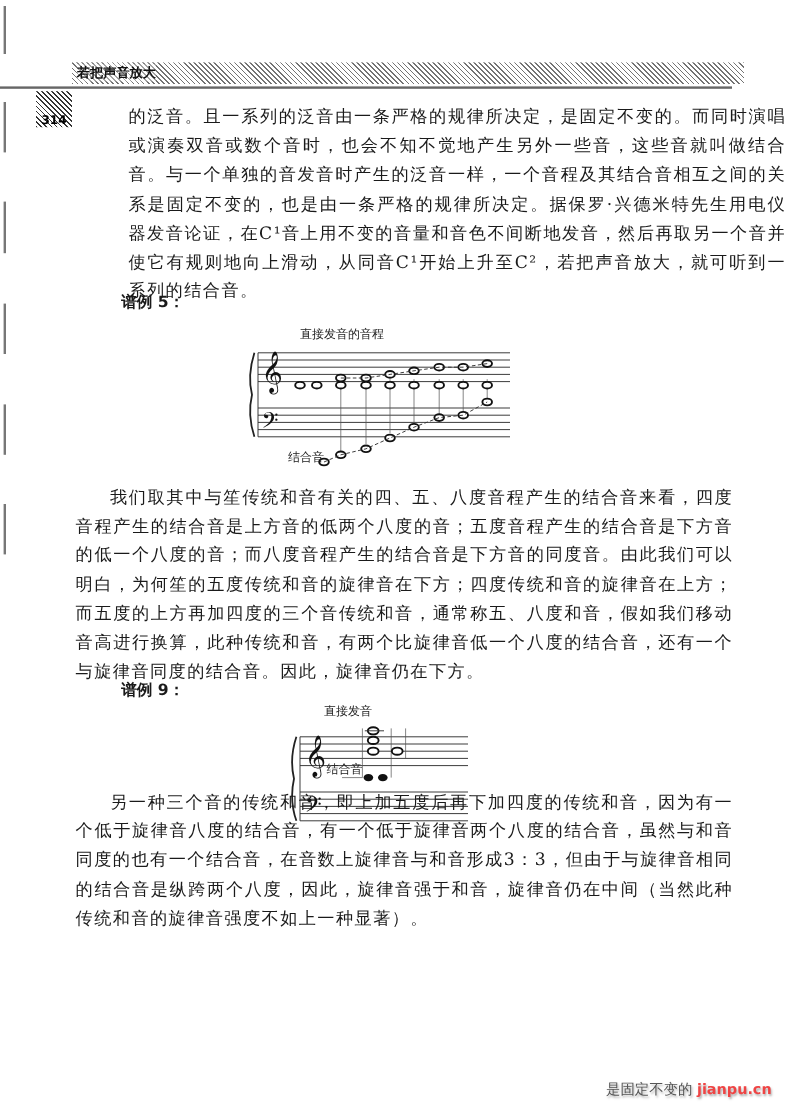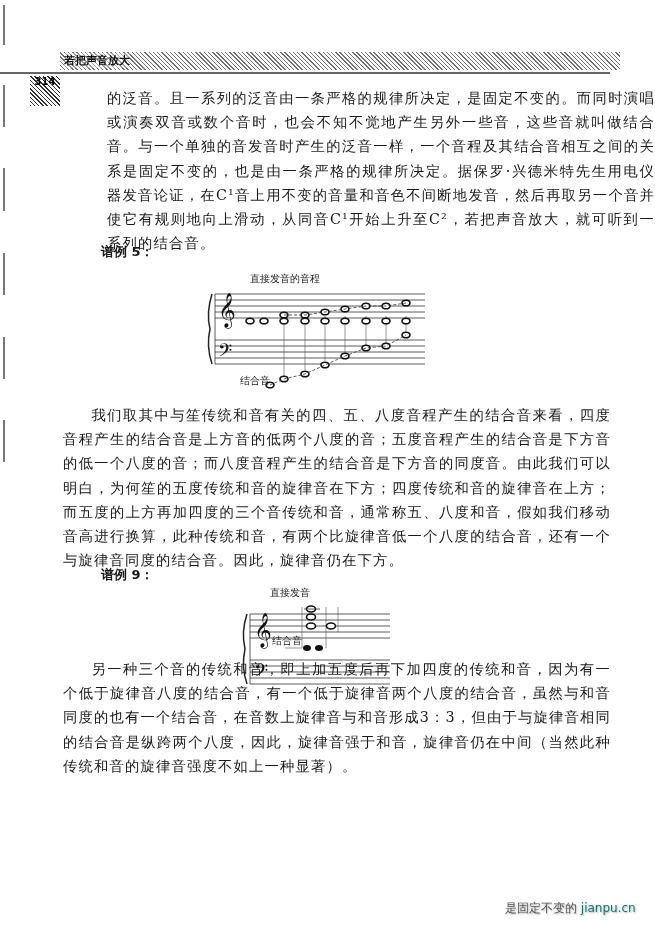--- a/index.html
+++ b/index.html
@@ -14,38 +14,38 @@
     opacity: 0.75;
   }
   .header-title {
     position: absolute; left: 64px; top: 53px; font-family: "DejaVu Sans", sans-serif;
     font-size: 11px; font-weight: bold; color: #111; letter-spacing: 0px; background: rgba(255,255,255,0.35);
   }
   .header-rule { position: absolute; left: 0; top: 72px; width: 610px; height: 2px; background: #666; }
   .page-num-box {
     position: absolute; left: 30px; top: 76px; width: 30px; height: 30px;
     background-image: repeating-linear-gradient(45deg, #333 0 1px, #fff 1px 3px);
-    display: flex; align-items: flex-start; justify-content: center;
+    display: flex; align-items: flex-end; justify-content: center;
   }
   .page-num { font-family: "DejaVu Sans", sans-serif; font-size: 10px; font-weight: bold; color: #000; }
   .body-text {
     position: absolute; left: 63px; width: 548px; font-size: 14.3px; line-height: 24.2px;
     letter-spacing: 1.2px; text-align: justify;
   }
   .para { margin: 0; text-align: justify; }
   .indent { text-indent: 2em; }
   .example-label {
     position: absolute; left: 101px; font-family: "DejaVu Sans", sans-serif; font-size: 13px; font-weight: bold;
   }
   .score { position: absolute; }
   .watermark {
     position: absolute; left: 505px; top: 900px; font-size: 12px; color: #555;
     font-family: "DejaVu Sans", sans-serif; text-shadow: 1px 1px 2px #aaa;
   }
-  .watermark .latin { color: #0f766e; }
+  .watermark .latin { color: #ef4444; font-weight: bold; }
 </style>
 </head>
 <body>
 
 <div class="bind-mark" style="top:5px;height:40px;"></div>
 <div class="bind-mark" style="top:85px;height:42px;"></div>
 <div class="bind-mark" style="top:168px;height:43px;"></div>
 <div class="bind-mark" style="top:253px;height:42px;"></div>
 <div class="bind-mark" style="top:337px;height:42px;"></div>
 <div class="bind-mark" style="top:420px;height:42px;"></div>

